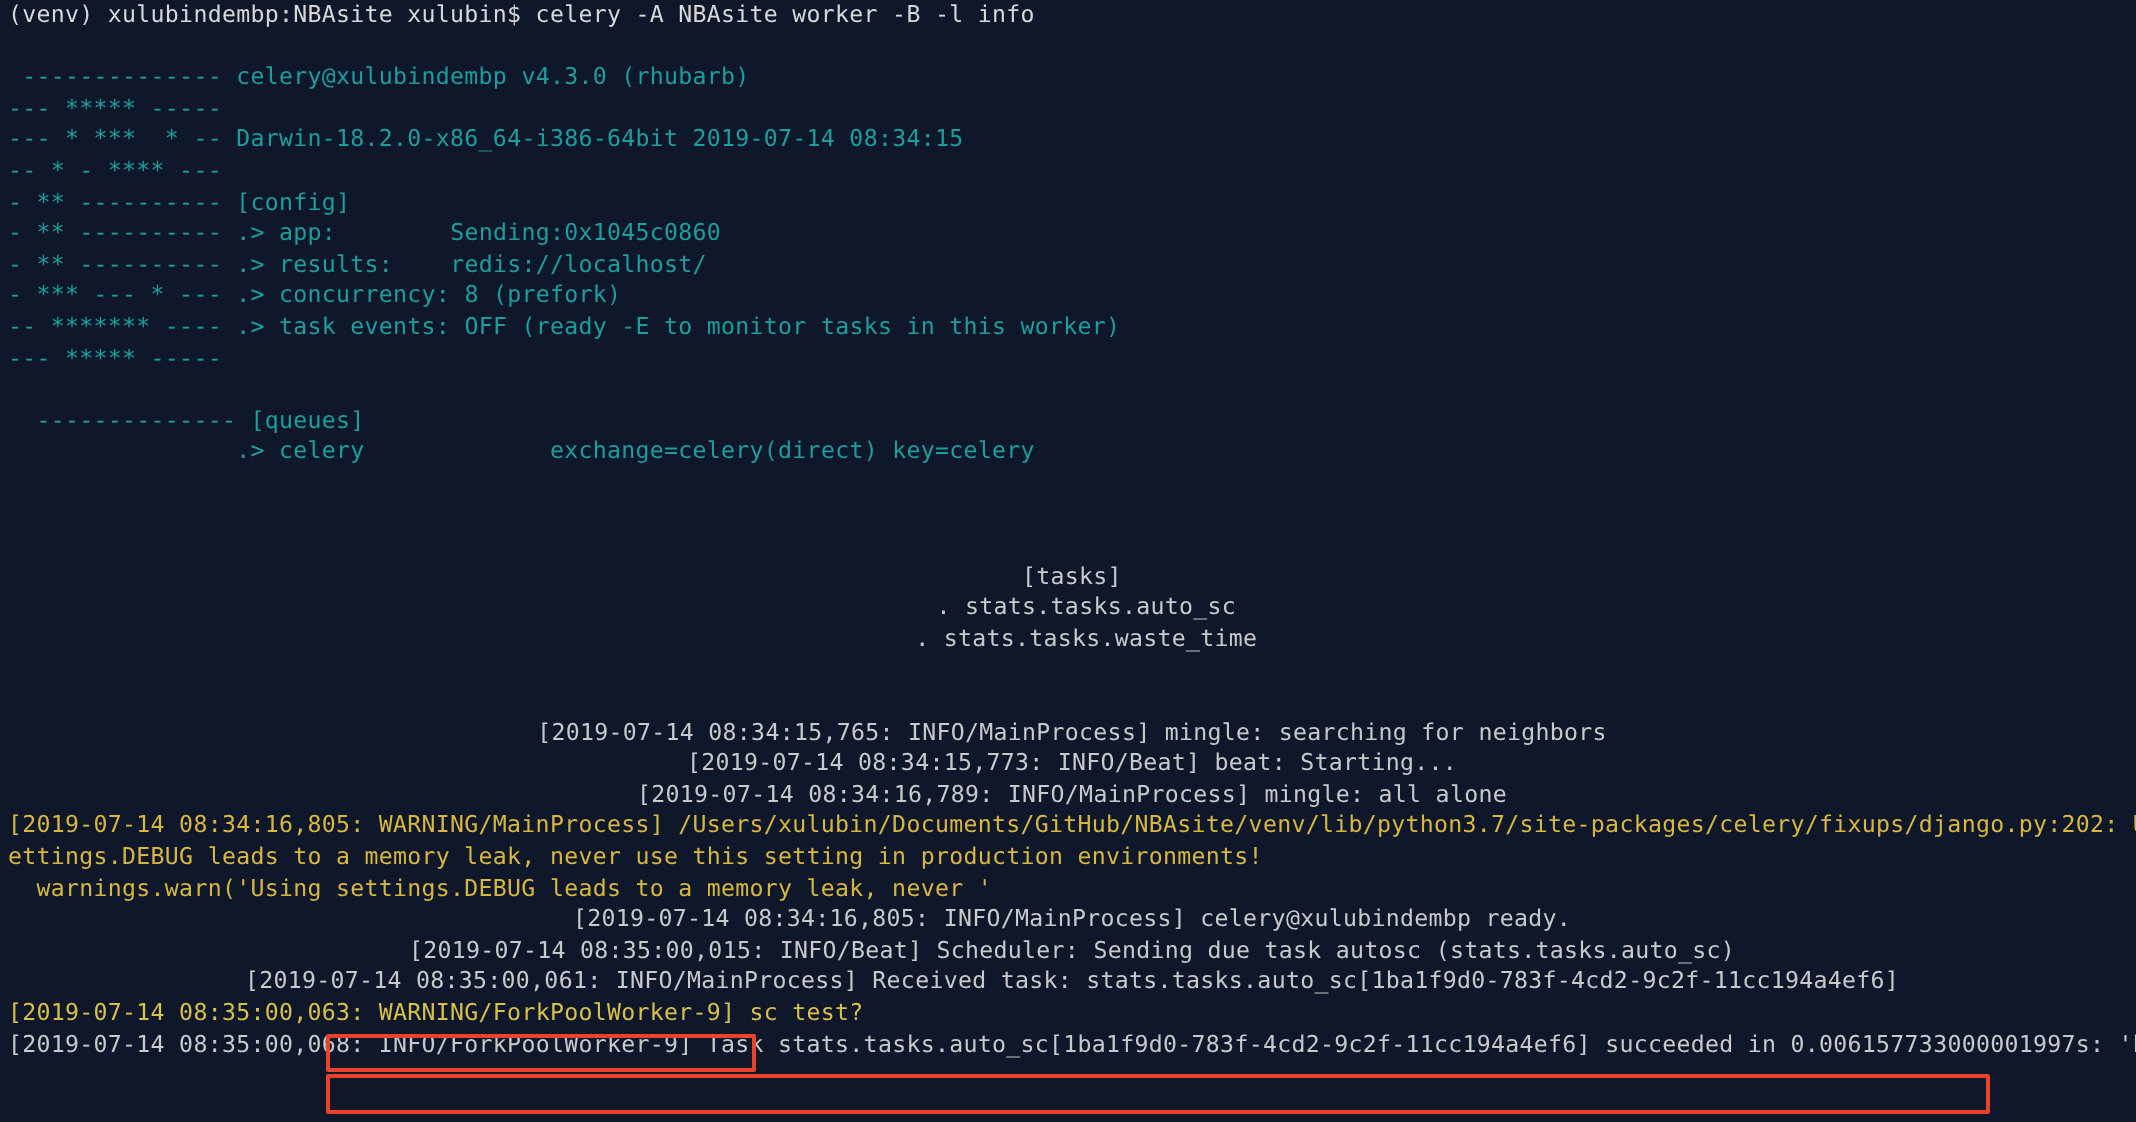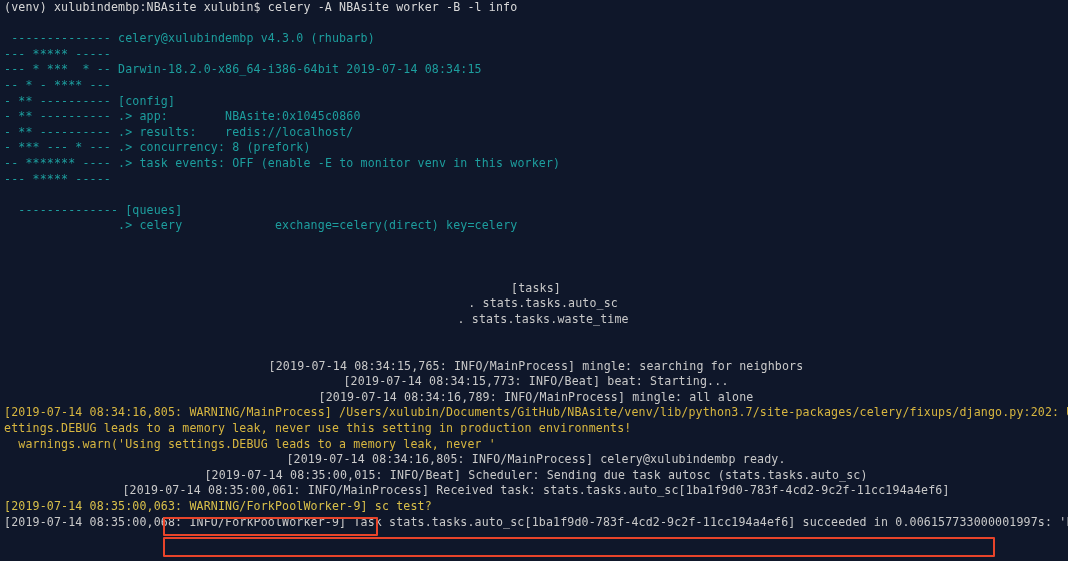--- a/index.html
+++ b/index.html
@@ -67,28 +67,28 @@
 
   <div class="line c-white">(venv) xulubindembp:NBAsite xulubin$ celery -A NBAsite worker -B -l info</div>
   <div class="line blank"> </div>
 
   <div class="line c-cyan"><span> -------------- </span><span>celery@xulubindembp v4.3.0 (rhubarb)</span></div>
   <div class="line c-cyan">--- ***** ----- </div>
   <div class="line c-cyan"><span>--- * ***  * -- </span><span>Darwin-18.2.0-x86_64-i386-64bit 2019-07-14 08:34:15</span></div>
   <div class="line c-cyan">-- * - **** --- </div>
   <div class="line c-cyan"><span>- ** ---------- </span><span>[config]</span></div>
 
-  <div class="line c-cyan"><span>- ** ---------- </span><span>.&gt; app:</span><span>        </span><span>NBAsite:0x1045c0860</span></div>
+  <div class="line c-cyan"><span>- ** ---------- </span><span>.&gt; app:</span><span>        </span><span>Sending:0x1045c0860</span></div>
 
 
   <div class="line c-cyan"><span>- ** ---------- </span><span>.&gt; results:</span><span>    </span><span>redis://localhost/</span></div>
 
   <div class="line c-cyan"><span>- *** --- * --- </span><span>.&gt; concurrency:</span><span> </span><span>8 (prefork)</span></div>
 
-  <div class="line c-cyan"><span>-- ******* ---- </span><span>.&gt; task events:</span><span> </span><span>OFF (enable -E to monitor venv in this worker)</span></div>
+  <div class="line c-cyan"><span>-- ******* ---- </span><span>.&gt; task events:</span><span> </span><span>OFF (ready -E to monitor tasks in this worker)</span></div>
 
   <div class="line c-cyan">--- ***** ----- </div>
   <div class="line blank"> </div>
   <div class="line c-cyan"><span>  -------------- </span><span>[queues]</span></div>
   <div class="line c-cyan"><span>                </span><span>.&gt; celery</span><span>             </span><span>exchange=celery(direct) key=celery</span></div>
 
   <div class="line blank"> </div>
   <div class="line blank"> </div>
   <div class="line blank"> </div>
 

